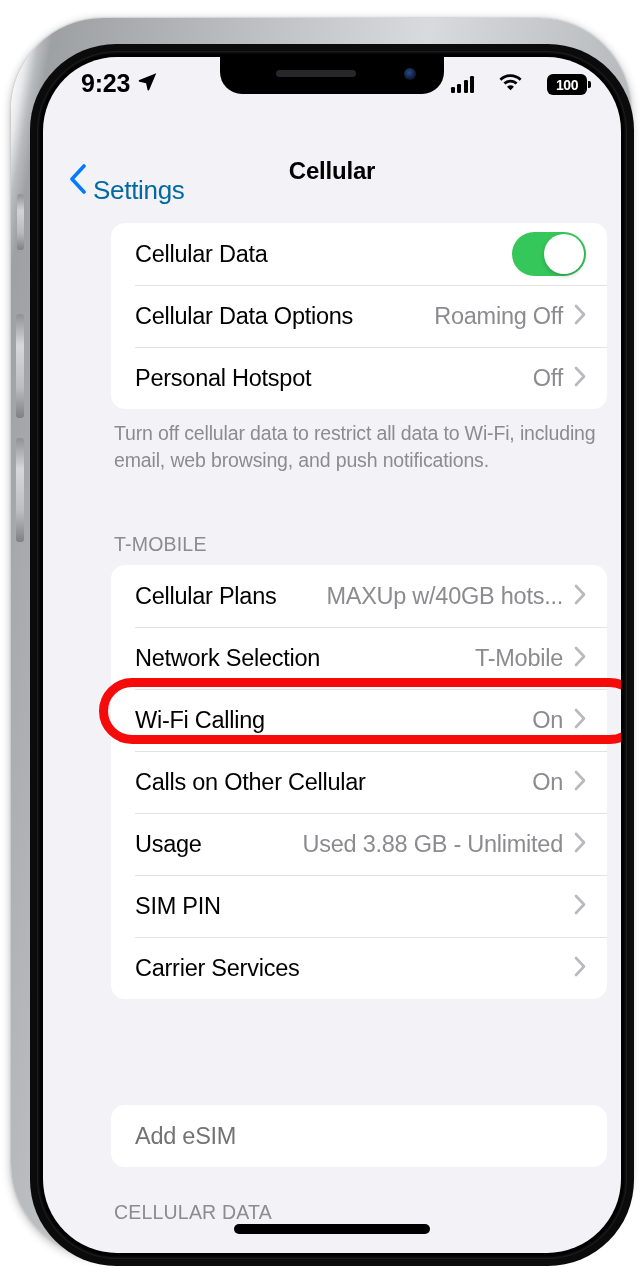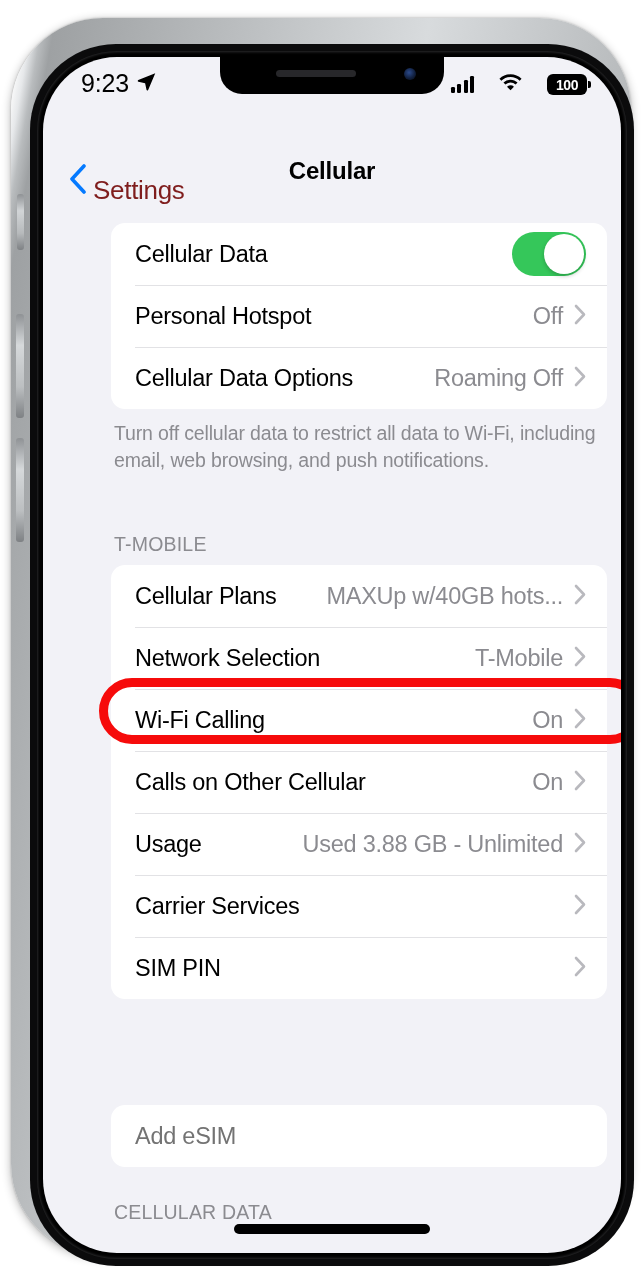--- a/index.html
+++ b/index.html
@@ -141,21 +141,21 @@
   .status-left {
     position: absolute;
     left: 38px;
     top: 14px;
     display: flex;
     align-items: center;
     gap: 7px;
   }
   .status-time {
     font-size: 25px;
-    font-weight: normal;
+    font-weight: bold;
     letter-spacing: -0.2px;
     line-height: 1;
   }
   .loc-arrow { display:block; }
   .status-right {
     position: absolute;
     right: 34px;
     top: 16px;
     display: flex;
     align-items: center;
@@ -217,21 +217,21 @@
     display: flex;
     align-items: center;
     gap: 7px;
     cursor: pointer;
   }
   .chev-back {
     display: block;
   }
   .nav-back-label {
     font-size: 26px;
-    color: #7f1d1d;
+    color: #0369a1;
     letter-spacing: -0.3px;
     margin-top: 20px;
   }
   .nav-title {
     position: absolute;
     left: 0;
     right: 0;
     top: 4px;
     text-align: center;
     font-size: 24px;
@@ -439,43 +439,43 @@
           <div class="row">
             <span class="row-label">Cellular Data</span>
             <span class="row-right">
               <span class="toggle">
                 <span class="toggle-knob"></span>
               </span>
             </span>
           </div>
 
           <div class="row">
+            <span class="row-label">Cellular Data Options</span>
+            <span class="row-right">
+              <span class="row-value">Roaming Off</span>
+              <span class="chev-right">
+                <svg width="12" height="21" viewBox="0 0 12 21" aria-hidden="true">
+                  <path d="M2 2l8 8.5L2 19" fill="none" stroke="#b9b9be" stroke-width="2.6" stroke-linecap="round" stroke-linejoin="round"></path>
+                </svg>
+              </span>
+            </span>
+          </div>
+
+          <div class="row">
             <span class="row-label">Personal Hotspot</span>
             <span class="row-right">
               <span class="row-value">Off</span>
               <span class="chev-right">
                 <svg width="12" height="21" viewBox="0 0 12 21" aria-hidden="true">
                   <path d="M2 2l8 8.5L2 19" fill="none" stroke="#b9b9be" stroke-width="2.6" stroke-linecap="round" stroke-linejoin="round"></path>
                 </svg>
               </span>
             </span>
           </div>
 
-          <div class="row">
-            <span class="row-label">Cellular Data Options</span>
-            <span class="row-right">
-              <span class="row-value">Roaming Off</span>
-              <span class="chev-right">
-                <svg width="12" height="21" viewBox="0 0 12 21" aria-hidden="true">
-                  <path d="M2 2l8 8.5L2 19" fill="none" stroke="#b9b9be" stroke-width="2.6" stroke-linecap="round" stroke-linejoin="round"></path>
-                </svg>
-              </span>
-            </span>
-          </div>
-
         </div>
 
         <div class="group-footer" style="top:225px;">Turn off cellular data to restrict all data to Wi-Fi, including email, web browsing, and push notifications.</div>
 
         <div class="group-header" style="top:338px;">T-MOBILE</div>
 
         <div class="card" style="top:370px;">
 
           <div class="row">
             <span class="row-label">Cellular Plans</span>
@@ -531,33 +531,33 @@
               <span class="row-value">Used 3.88 GB - Unlimited</span>
               <span class="chev-right">
                 <svg width="12" height="21" viewBox="0 0 12 21" aria-hidden="true">
                   <path d="M2 2l8 8.5L2 19" fill="none" stroke="#b9b9be" stroke-width="2.6" stroke-linecap="round" stroke-linejoin="round"></path>
                 </svg>
               </span>
             </span>
           </div>
 
           <div class="row">
+            <span class="row-label">SIM PIN</span>
+            <span class="row-right">
+              <span class="row-value"></span>
+              <span class="chev-right">
+                <svg width="12" height="21" viewBox="0 0 12 21" aria-hidden="true">
+                  <path d="M2 2l8 8.5L2 19" fill="none" stroke="#b9b9be" stroke-width="2.6" stroke-linecap="round" stroke-linejoin="round"></path>
+                </svg>
+              </span>
+            </span>
+          </div>
+
+          <div class="row">
             <span class="row-label">Carrier Services</span>
-            <span class="row-right">
-              <span class="row-value"></span>
-              <span class="chev-right">
-                <svg width="12" height="21" viewBox="0 0 12 21" aria-hidden="true">
-                  <path d="M2 2l8 8.5L2 19" fill="none" stroke="#b9b9be" stroke-width="2.6" stroke-linecap="round" stroke-linejoin="round"></path>
-                </svg>
-              </span>
-            </span>
-          </div>
-
-          <div class="row">
-            <span class="row-label">SIM PIN</span>
             <span class="row-right">
               <span class="row-value"></span>
               <span class="chev-right">
                 <svg width="12" height="21" viewBox="0 0 12 21" aria-hidden="true">
                   <path d="M2 2l8 8.5L2 19" fill="none" stroke="#b9b9be" stroke-width="2.6" stroke-linecap="round" stroke-linejoin="round"></path>
                 </svg>
               </span>
             </span>
           </div>
 

